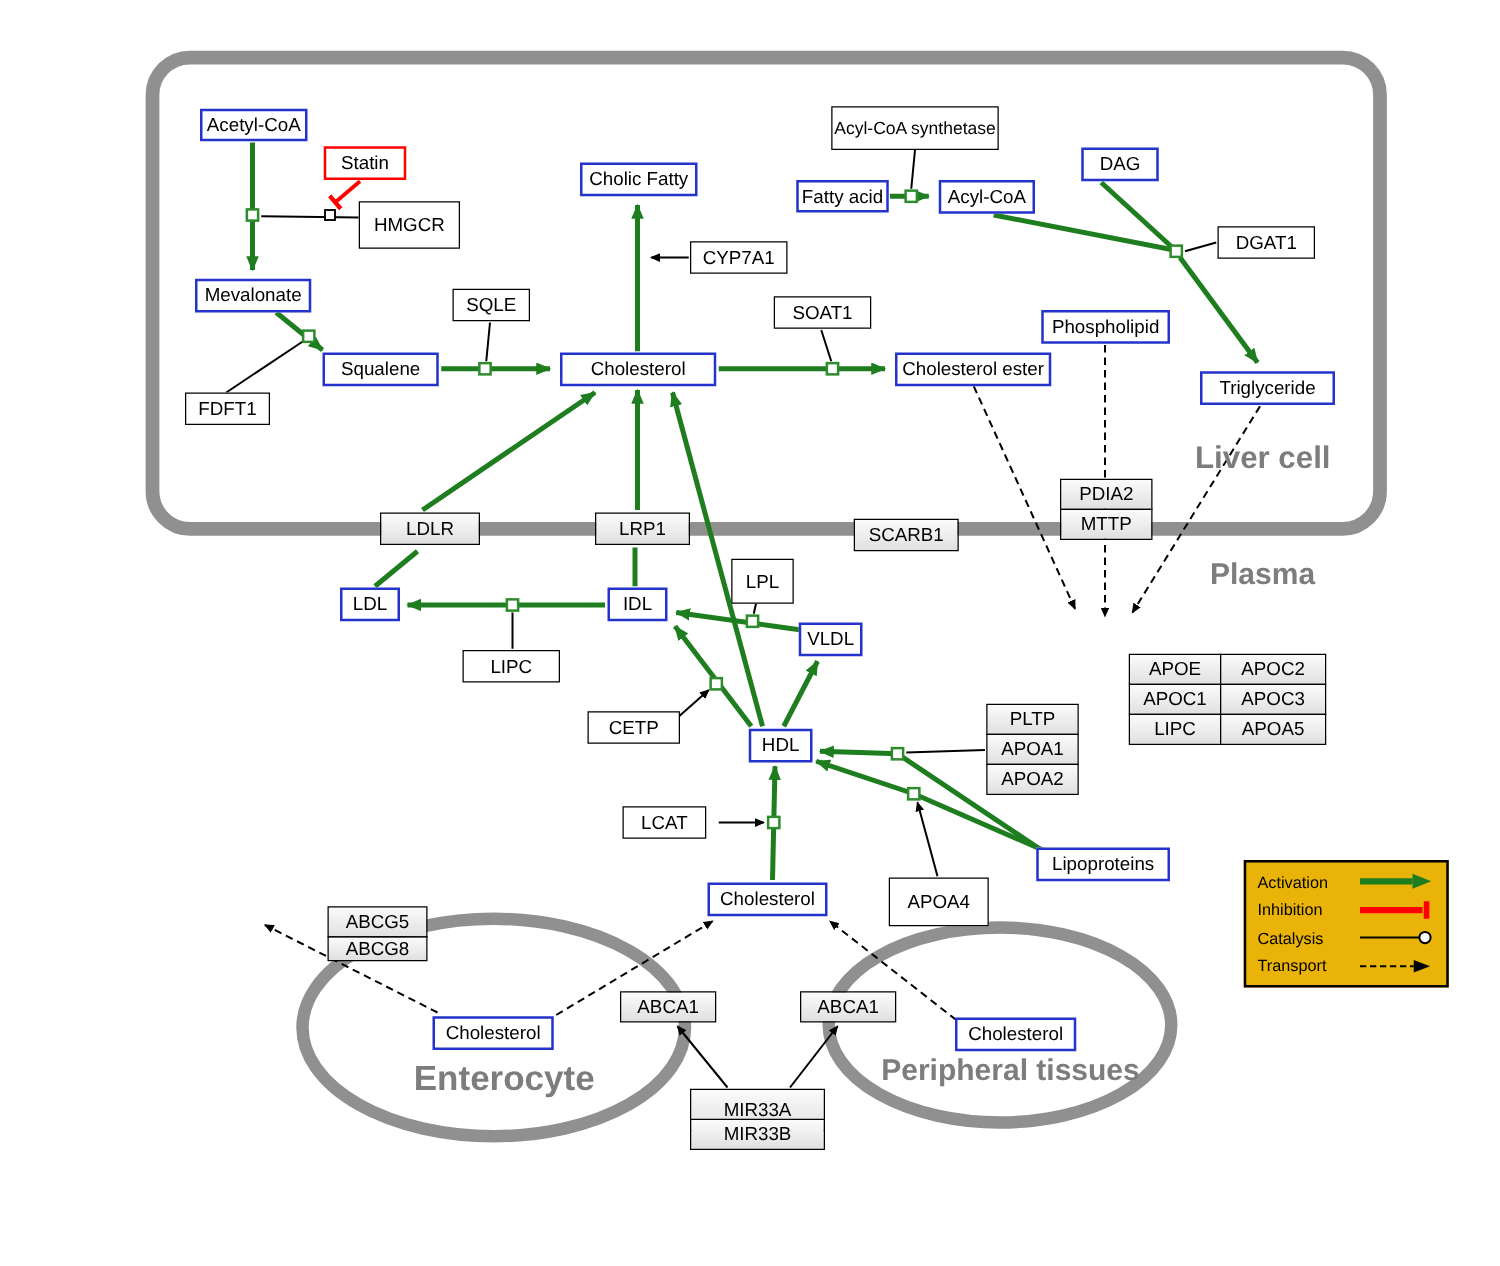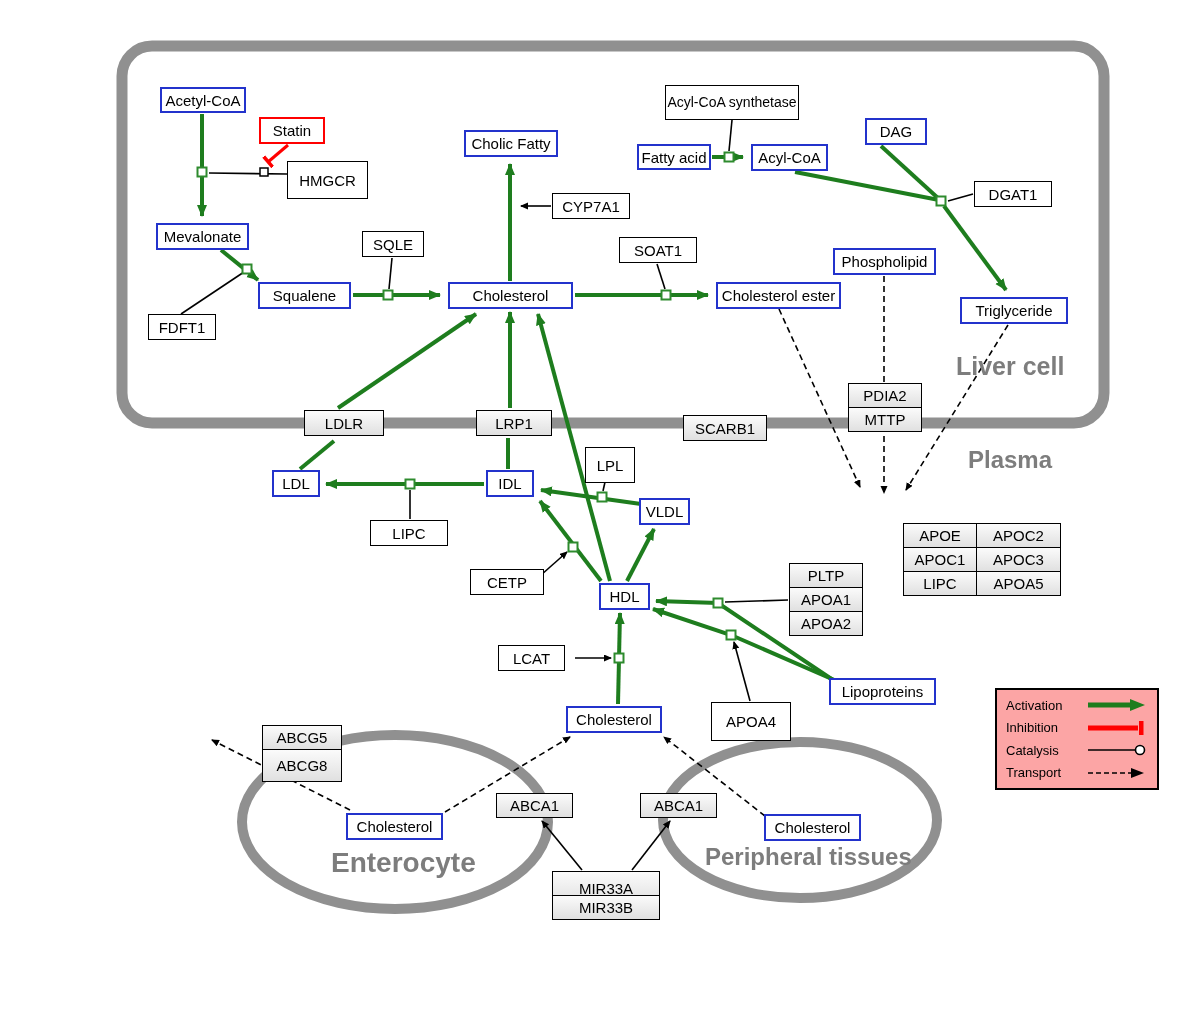--- a/index.html
+++ b/index.html
@@ -8,21 +8,21 @@
   #canvas{position:relative;width:1200px;height:1013px;background:#fff;overflow:hidden}
   #edges{position:absolute;left:0;top:0}
   .node{position:absolute;display:flex;align-items:center;justify-content:center;text-align:center;
         font-size:15px;background:#fff;border:1px solid #000;white-space:nowrap;z-index:5}
   .blue{border:2px solid #2333cc}
   .red{border:2px solid #ff0000}
   .carrier{background:linear-gradient(180deg,#fbfbfb 0%,#e0e0e0 100%)}
   .wrap{white-space:normal;line-height:15px;font-size:14px}
   .rlabel{position:absolute;font-weight:bold;color:#7d7d7d;z-index:4;white-space:nowrap}
   #legend{position:absolute;left:995px;top:688px;width:164px;height:102px;border:2px solid #000;
-          background:#fca5a5;padding:7px 9px;display:flex;flex-direction:column;justify-content:space-between;z-index:6}
+          background:#eab308;padding:7px 9px;display:flex;flex-direction:column;justify-content:space-between;z-index:6}
   .lrow{display:flex;align-items:center;justify-content:space-between;font-size:13px}
   .lrow svg{flex:0 0 auto}
 </style>
 </head>
 <body>
 
 <div id="canvas">
 
   <svg id="edges" width="1200" height="1013" viewBox="0 0 1200 1013">
     <defs>
@@ -145,21 +145,21 @@
   <div class="node" style="left:470px;top:569px;width:74px;height:26px">CETP</div>
   <div class="node" style="left:498px;top:645px;width:67px;height:26px">LCAT</div>
   <div class="node" style="left:711px;top:702px;width:80px;height:39px">APOA4</div>
 
   <div class="node carrier" style="left:304px;top:410px;width:80px;height:26px">LDLR</div>
   <div class="node carrier" style="left:476px;top:410px;width:76px;height:26px">LRP1</div>
   <div class="node carrier" style="left:683px;top:415px;width:84px;height:26px">SCARB1</div>
   <div class="node carrier" style="left:848px;top:383px;width:74px;height:25px">PDIA2</div>
   <div class="node carrier" style="left:848px;top:407px;width:74px;height:25px">MTTP</div>
   <div class="node carrier" style="left:262px;top:725px;width:80px;height:25px">ABCG5</div>
-  <div class="node carrier" style="left:262px;top:749px;width:80px;height:33px">ABCG8</div>
+  <div class="node carrier" style="left:262px;top:749px;width:80px;height:20px">ABCG8</div>
   <div class="node carrier" style="left:496px;top:793px;width:77px;height:25px">ABCA1</div>
   <div class="node carrier" style="left:640px;top:793px;width:77px;height:25px">ABCA1</div>
   <div class="node carrier" style="left:552px;top:871px;width:108px;height:34px">MIR33A</div>
   <div class="node carrier" style="left:552px;top:895px;width:108px;height:25px">MIR33B</div>
   <div class="node carrier" style="left:789px;top:563px;width:74px;height:25px">PLTP</div>
   <div class="node carrier" style="left:789px;top:587px;width:74px;height:25px">APOA1</div>
   <div class="node carrier" style="left:789px;top:611px;width:74px;height:25px">APOA2</div>
 
   <div class="node carrier" style="left:903px;top:523px;width:74px;height:25px">APOE</div>
   <div class="node carrier" style="left:976px;top:523px;width:85px;height:25px">APOC2</div>

